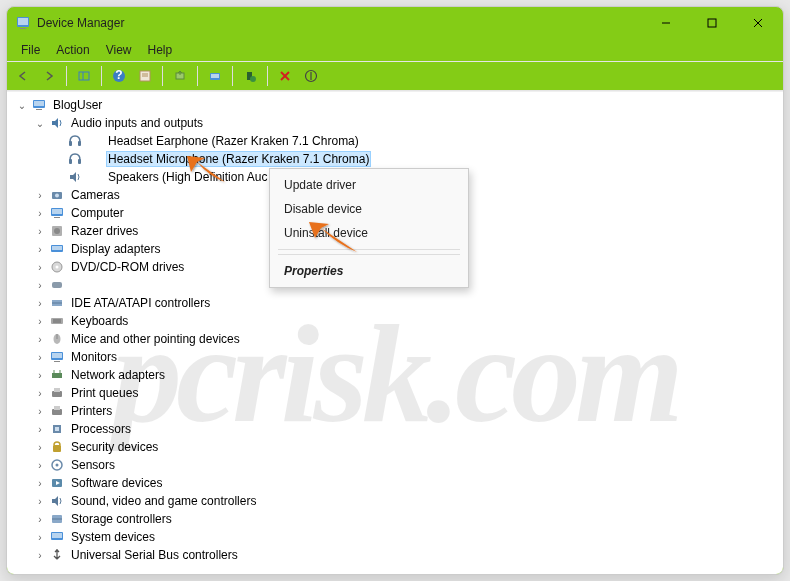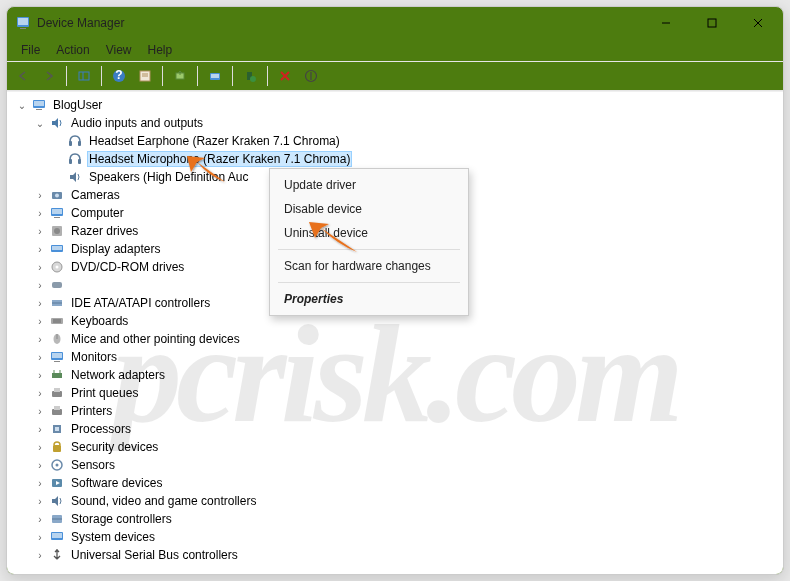--- a/index.html
+++ b/index.html
@@ -1,37 +1,37 @@
 <!DOCTYPE html>
 <html><head>
 <meta charset="utf-8">
 <style>
 * { margin: 0; padding: 0; box-sizing: border-box; font-family: "Segoe UI", Tahoma, sans-serif; font-size: 12px; }
 body { background: #e8e8e8; width: 790px; height: 581px; overflow: hidden; position: relative; }
-.window { background: #4d7c0f; border: 1px solid #ccc; border-radius: 8px; margin: 6px; width: 778px; height: 569px; overflow: hidden; box-shadow: 0 4px 16px rgba(0,0,0,.15); display:flex; flex-direction:column; }
+.window { background: #84cc16; border: 1px solid #ccc; border-radius: 8px; margin: 6px; width: 778px; height: 569px; overflow: hidden; box-shadow: 0 4px 16px rgba(0,0,0,.15); display:flex; flex-direction:column; }
 .titlebar { height: 32px; display: flex; align-items: center; padding: 0 2px 0 8px; }
 .titlebar .icon { width: 16px; height: 16px; margin-right: 6px; }
 .titlebar .title { flex: 0 0 auto; font-size: 12px; color:#222; }
 .titlebar .spacer { flex: 1; }
 .winbtn { width: 46px; height: 32px; display:flex; align-items:center; justify-content:center; color:#222; }
 .menubar { height: 22px; display:flex; align-items:center; padding: 0 6px; gap: 0; }
 .menubar .menuitem { padding: 2px 8px; color:#222; border-radius:2px; }
 .toolbar { height: 30px; border-top:1px solid #e5e5e5; border-bottom:1px solid #e5e5e5; display:flex; align-items:center; padding: 0 4px; gap: 2px; }
 .toolbar .tbtn { width: 24px; height: 24px; display:flex; align-items:center; justify-content:center; border:1px solid transparent; border-radius:2px; }
 .toolbar .sep { width:1px; height:20px; background:#ddd; margin:0 3px; }
 .content { flex:1; overflow:hidden; position:relative; background:#fff; border-top:1px solid #f0f0f0; }
 .tree { padding: 4px 0 4px 4px; position:relative; }
 .row { height: 18px; display:flex; align-items:center; white-space:nowrap; }
 .row .exp { width: 14px; height:14px; display:flex; align-items:center; justify-content:center; color:#666; font-size:10px; margin-right:0; }
 .row .dicon { width: 16px; height:16px; margin: 0 4px 0 2px; display:flex; align-items:center; justify-content:center; }
 .row .label { color:#000; padding: 1px 2px; }
 .row.selected .label { background:#cce8ff; border:1px solid #99d1ff; padding:0 1px; }
 .indent0 { padding-left: 4px; }
 .indent1 { padding-left: 22px; }
-.indent2 { padding-left: 54px; }
+.indent2 { padding-left: 54px; gap: 19px; }
 .ctxmenu { position:absolute; background:#f9f9f9; border:1px solid #ccc; box-shadow: 2px 4px 8px rgba(0,0,0,.2); padding: 4px 0; width: 200px; }
 .ctxmenu .item { padding: 5px 14px; color:#222; }
 .ctxmenu .divider { height:1px; background:#ddd; margin:4px 8px; }
 .ctxmenu .item.bold { font-weight:600;font-style:italic; }
 .arrow { position:absolute; pointer-events:none; }
 svg { display:block; }
 .watermark { position:absolute; inset:0; pointer-events:none; opacity:.08; display:flex; align-items:center; justify-content:center; }
 .watermark span { font-size: 140px; font-weight:800; font-style:italic; color:#000; letter-spacing:-6px; white-space:nowrap; transform: translateY(40px); font-family: Liberation Serif, serif; }
 </style>
 </head>
@@ -413,21 +413,20 @@
           </div>
         </div>
 
     </div>
 
     <div class="ctxmenu" style="left:262px; top:76px;">
       <div class="item">Update driver</div>
       <div class="item">Disable device</div>
       <div class="item">Uninstall device</div>
       <div class="divider"></div>
-      <div class="item">Scan for hardware changes</div>
       <div class="divider"></div>
       <div class="item bold">Properties</div>
     </div>
 
     <svg class="arrow" style="left:178px; top:62px;" width="46" height="34">
       <defs>
           <filter id="ds1">
             <feDropShadow dx="1" dy="1" stdDeviation="1" flood-opacity=".4"></feDropShadow>
           </filter>
         </defs>

